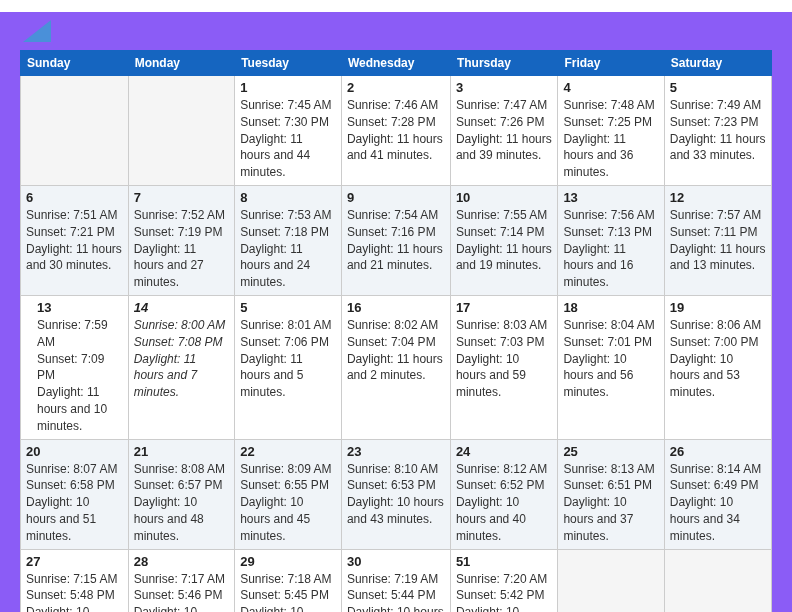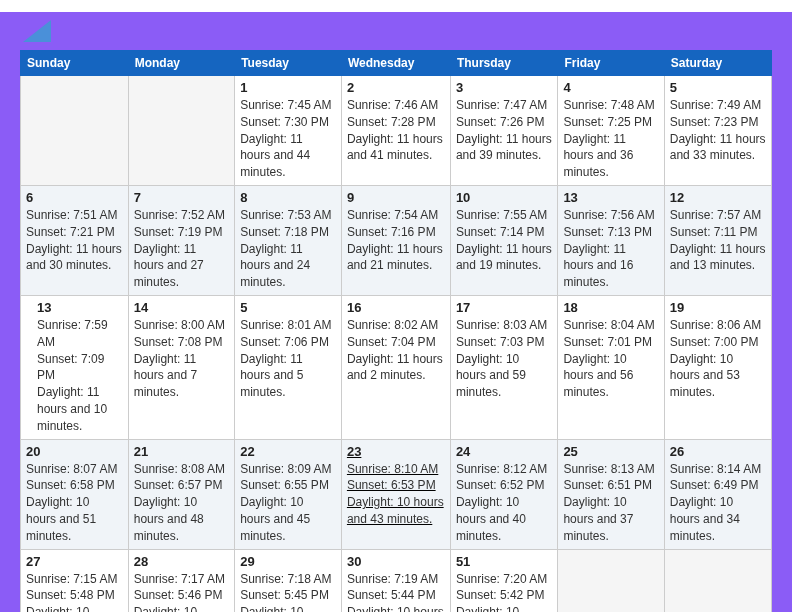--- a/index.html
+++ b/index.html
@@ -175,21 +175,21 @@
           <td style="background: rgb(240, 244, 248);">
             <div class="day-number">12</div>
             <div class="day-info">Sunrise: 7:57 AM<br>Sunset: 7:11 PM<br>Daylight: 11 hours and 13 minutes.</div>
           </td>
         </tr>
         <tr>
           <td style="background: rgb(255, 255, 255); padding-left: 16px;">
             <div class="day-number">13</div>
             <div class="day-info">Sunrise: 7:59 AM<br>Sunset: 7:09 PM<br>Daylight: 11 hours and 10 minutes.</div>
           </td>
-          <td style="background: rgb(255, 255, 255);">
+          <td style="background: rgb(255, 255, 255); font-style: italic;">
             <div class="day-number">14</div>
             <div class="day-info">Sunrise: 8:00 AM<br>Sunset: 7:08 PM<br>Daylight: 11 hours and 7 minutes.</div>
           </td>
           <td style="background: rgb(255, 255, 255);">
             <div class="day-number">5</div>
             <div class="day-info">Sunrise: 8:01 AM<br>Sunset: 7:06 PM<br>Daylight: 11 hours and 5 minutes.</div>
           </td>
           <td style="background: rgb(255, 255, 255);">
             <div class="day-number">16</div>
             <div class="day-info">Sunrise: 8:02 AM<br>Sunset: 7:04 PM<br>Daylight: 11 hours and 2 minutes.</div>
@@ -213,21 +213,21 @@
             <div class="day-info">Sunrise: 8:07 AM<br>Sunset: 6:58 PM<br>Daylight: 10 hours and 51 minutes.</div>
           </td>
           <td style="background: rgb(240, 244, 248);">
             <div class="day-number">21</div>
             <div class="day-info">Sunrise: 8:08 AM<br>Sunset: 6:57 PM<br>Daylight: 10 hours and 48 minutes.</div>
           </td>
           <td style="background: rgb(240, 244, 248);">
             <div class="day-number">22</div>
             <div class="day-info">Sunrise: 8:09 AM<br>Sunset: 6:55 PM<br>Daylight: 10 hours and 45 minutes.</div>
           </td>
-          <td style="background: rgb(240, 244, 248); text-decoration: underline;">
+          <td style="background: rgb(240, 244, 248);">
             <div class="day-number">23</div>
             <div class="day-info">Sunrise: 8:10 AM<br>Sunset: 6:53 PM<br>Daylight: 10 hours and 43 minutes.</div>
           </td>
           <td style="background: rgb(240, 244, 248);">
             <div class="day-number">24</div>
             <div class="day-info">Sunrise: 8:12 AM<br>Sunset: 6:52 PM<br>Daylight: 10 hours and 40 minutes.</div>
           </td>
           <td style="background: rgb(240, 244, 248);">
             <div class="day-number">25</div>
             <div class="day-info">Sunrise: 8:13 AM<br>Sunset: 6:51 PM<br>Daylight: 10 hours and 37 minutes.</div>

